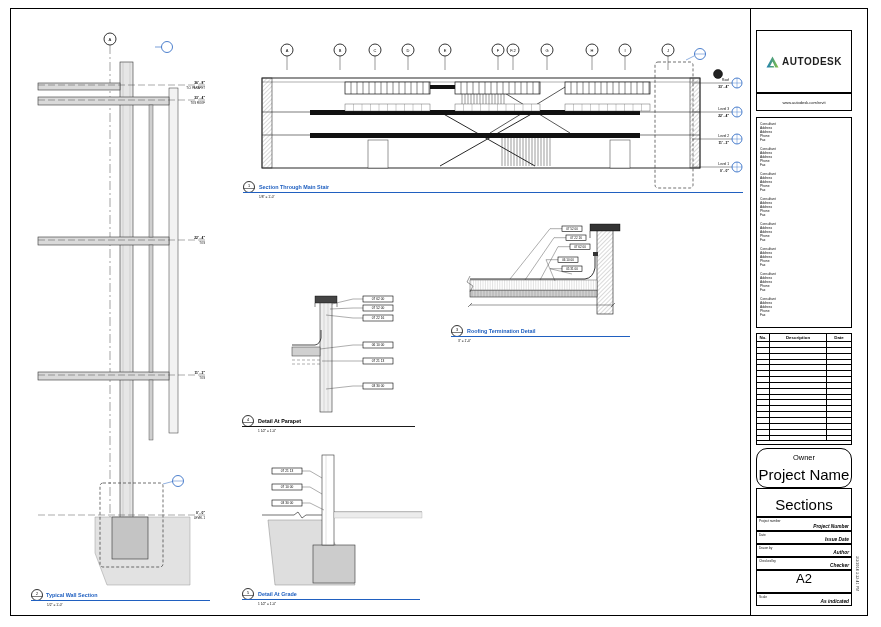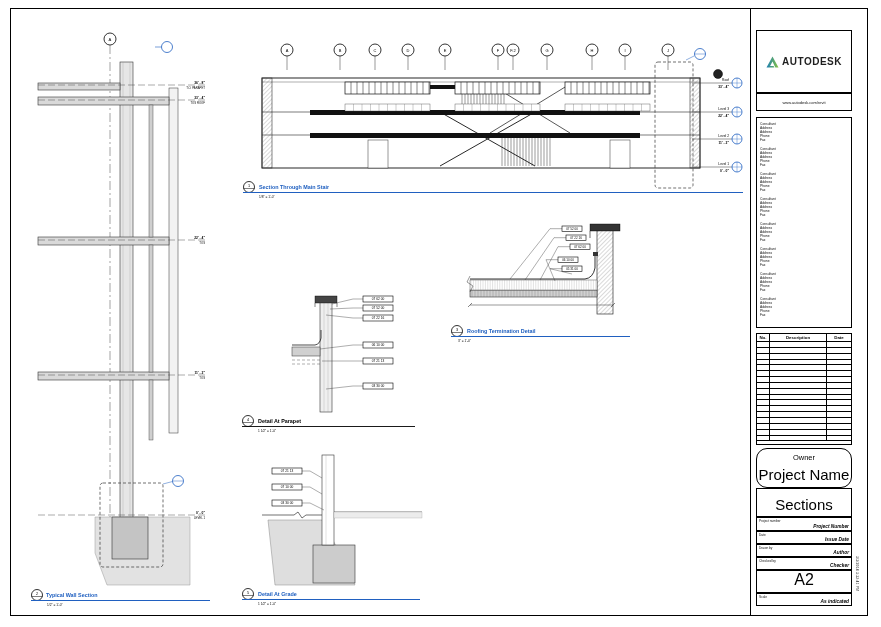--- a/index.html
+++ b/index.html
@@ -16,21 +16,21 @@
   .rev-head,.rev-row{display:grid;grid-template-columns:13px 1fr 24px;box-sizing:border-box;}
   .rev-head{height:8px;border-bottom:1px solid #000;font-size:4.4px;font-weight:bold;}
   .rev-row{height:5.85px;border-bottom:0.5px solid #000;}
   .rev-cell{border-right:0.7px solid #000;box-sizing:border-box;display:flex;align-items:center;justify-content:center;}
   .rev-cell:last-child{border-right:none;}
   .owner-t{position:absolute;top:4px;width:100%;text-align:center;font-size:7.5px;}
   .pname-t{position:absolute;bottom:4px;width:100%;text-align:center;font-size:15px;}
   .stitle-t{position:absolute;top:7px;width:100%;text-align:center;font-size:15px;}
   .fld-label{position:absolute;left:2px;top:1px;font-size:3.2px;color:#111;}
   .fld-value{position:absolute;right:2px;bottom:1px;font-size:4.8px;font-weight:bold;font-style:italic;}
-  .sheetnum-t{position:absolute;width:100%;text-align:center;top:0;font-size:16px;}
+  .sheetnum-t{position:absolute;width:100%;text-align:center;top:0;font-size:13px;}
   .plot-stamp{position:absolute;left:855px;top:556px;font-size:3.2px;writing-mode:vertical-rl;color:#222;letter-spacing:.3px;}
   svg text{font-family:"Liberation Sans",sans-serif;fill:#000;}
   .t-blue{fill:#2060c0;}
 </style>
 </head>
 <body>
 
 <div class="sheet">
   <div class="border"></div>
   <div class="tb-sep"></div>

